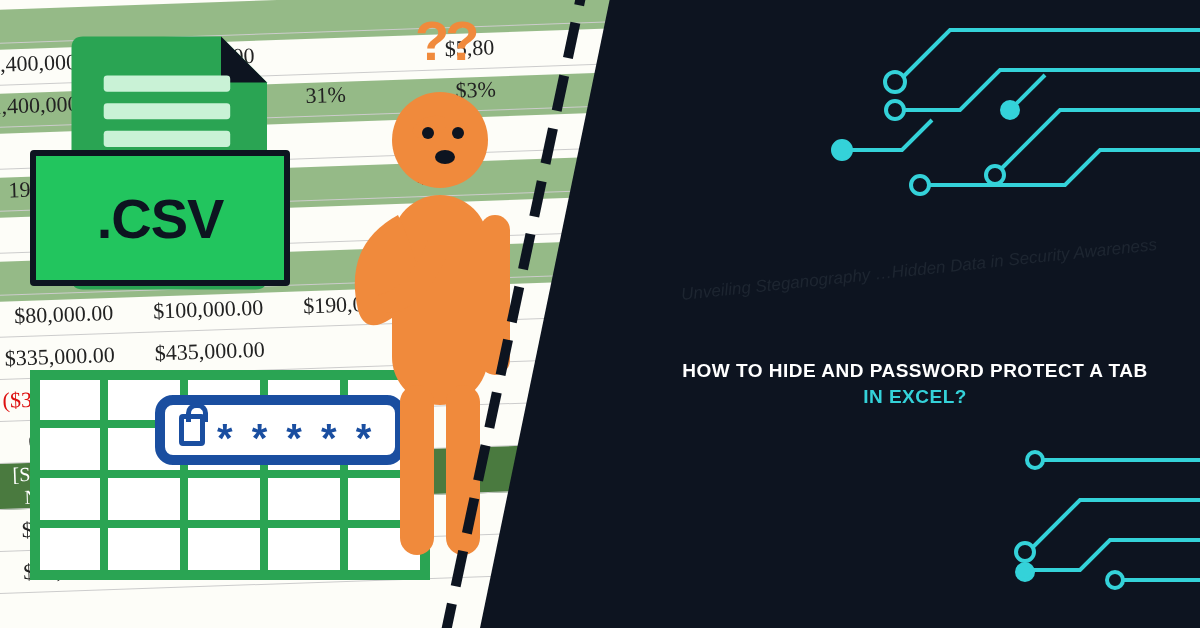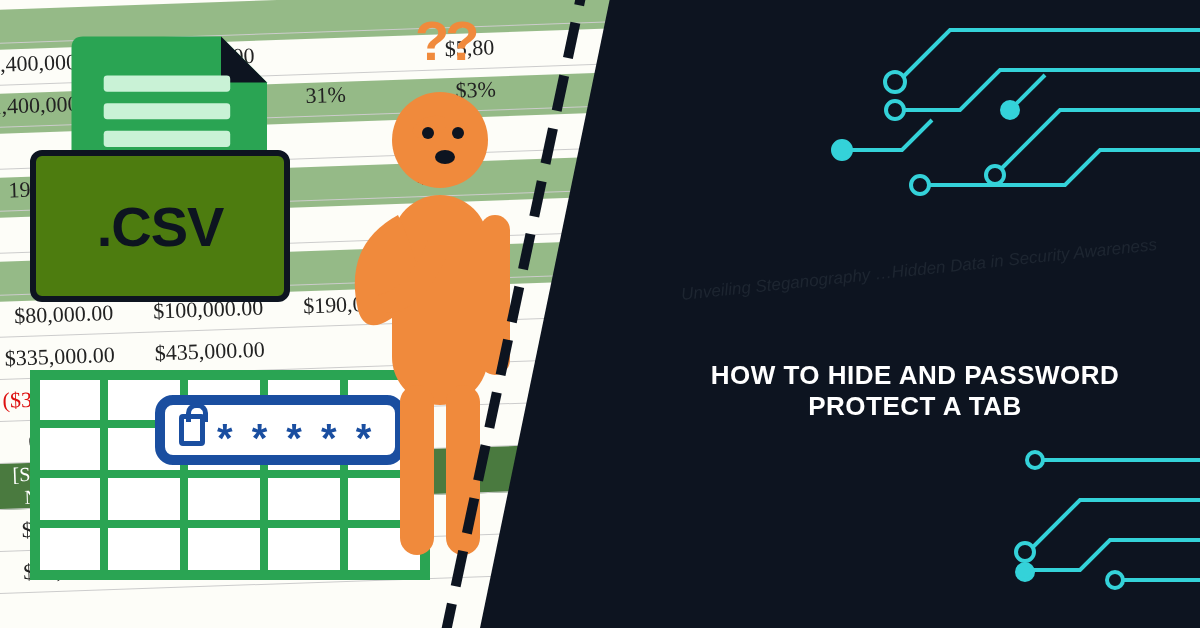--- a/index.html
+++ b/index.html
@@ -45,24 +45,24 @@
     background: #4a7a3f; color: #fff; font-size: 20px; font-weight: 400;
     height: 46px;
   }
   .sheet .hdr span { text-align: center; }
 
   
   .fileicon { position: absolute; left: 60px; top: 25px; width: 230px; }
   .fileicon svg { display: block; }
   .filelabel {
     position: absolute; left: 30px; top: 150px;
-    width: 260px; height: 152px;
-    background: #4d7c0f;
+    width: 260px; height: 136px;
+    background: #22c55e;
     border: 6px solid #0d1420;
-    border-radius: 12px;
+    border-radius: 4px;
     display: flex; align-items: center; justify-content: center;
     font-size: 56px; font-weight: 700; color: #0d1420;
     letter-spacing: -1px;
   }
 
   
   .greentab {
     position: absolute; left: 30px; top: 370px;
     width: 400px; height: 210px;
   }
@@ -123,21 +123,21 @@
     color: #28313c; font-style: italic; font-size: 17px;
     transform: rotate(-6deg); white-space: nowrap;
     opacity: .6;
   }
 
   
   .title {
     position: absolute; left: 190px; right: 40px; top: 360px;
     text-align: center;
     color: #fff; font-weight: 800;
-    font-size: 26px; letter-spacing: .5px;
+    font-size: 19px; letter-spacing: .5px;
   }
   .title .accent { color: #34d2d9; display: block; margin-top: 4px; }
 
   
   .logo {
     position: absolute; left: 290px; bottom: 30px;
     display: flex; align-items: center; gap: 12px; color: #fff;
   }
   .logo .shield {
     width: 44px; height: 52px;
@@ -351,17 +351,18 @@
           <path d="M720 580 h-80"></path>
           <circle cx="635" cy="580" r="8" fill="#0d1420"></circle>
           <path d="M720 460 h-160"></path>
           <circle cx="555" cy="460" r="8" fill="#0d1420"></circle>
         </g>
       </svg>
     </div>
 
     <div class="title">
       <span>HOW TO HIDE AND PASSWORD PROTECT A TAB</span>
+      <span class="accent">IN EXCEL?</span>
     </div>
 
   </div>
 
 </div>
 
 </body></html>

